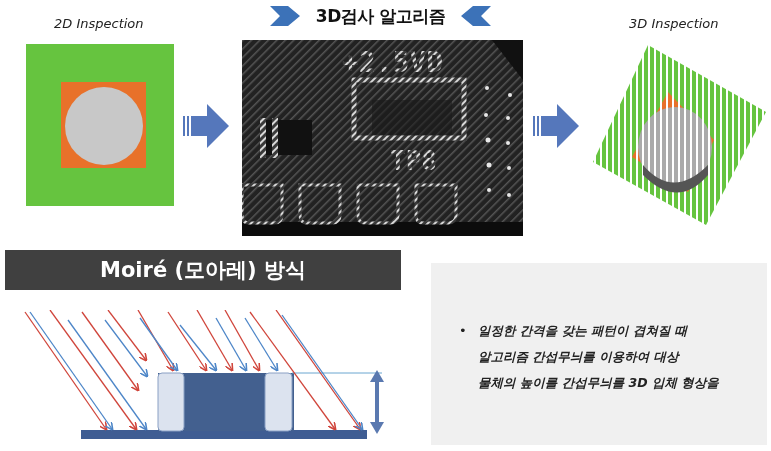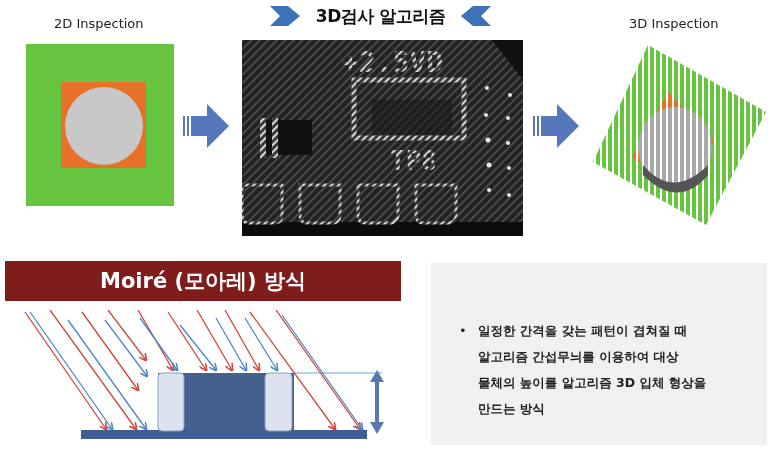--- a/index.html
+++ b/index.html
@@ -1,22 +1,22 @@
 <!DOCTYPE html>
 <html><head>
 <meta charset="utf-8">
 <style>
   html,body{margin:0;padding:0;background:#ffffff;}
   body{width:771px;height:451px;position:relative;overflow:hidden;font-family:"DejaVu Sans","Liberation Sans",sans-serif;}
   .abs{position:absolute;}
-  .label{font-size:13px;color:#222;}
+  .label{font-size:13px;color:#222;font-style:italic;}
   .title-top{font-weight:bold;font-size:17px;color:#111;letter-spacing:-0.5px;}
-  .moire-bar{left:5px;top:261px;width:396px;height:40px;background:#7f1d1d;color:#fff;font-weight:bold;font-size:21px;display:flex;align-items:center;justify-content:center;}
+  .moire-bar{left:5px;top:250px;width:396px;height:40px;background:#404040;color:#fff;font-weight:bold;font-size:21px;display:flex;align-items:center;justify-content:center;}
   .textbox{left:431px;top:263px;width:336px;height:182px;background:#f0f0f0;}
-  .bullet-text{left:478px;top:318px;width:280px;font-size:12.5px;line-height:26px;color:#222;font-weight:bold;}
+  .bullet-text{left:478px;top:318px;width:280px;font-size:12.5px;line-height:26px;color:#222;font-weight:bold;font-style:italic;}
   .bullet-dot{left:459px;top:318px;font-size:13px;line-height:26px;color:#222;}
 </style>
 </head>
 <body>
 
 <div class="abs" style="left:268px;top:3px;width:225px;height:26px;display:flex;align-items:center;justify-content:center;gap:16px;">
   <svg width="30" height="20" viewBox="0 0 30 20">
       <polygon points="0,0 18,0 30,10 18,20 0,20 10,10" fill="#3c72b8"></polygon>
     </svg>
   <span class="title-top">3D검사 알고리즘</span>
@@ -161,15 +161,14 @@
     <line x1="225" y1="8" x2="257" y2="60"></line>
     <line x1="262" y1="5" x2="342" y2="119"></line>
   </g>
 </svg>
 
 <div class="abs textbox"></div>
 <div class="abs bullet-dot">•</div>
 <div class="abs bullet-text">
   <div>일정한 간격을 갖는 패턴이 겹쳐질 때</div>
   <div>알고리즘 간섭무늬를 이용하여 대상</div>
-  <div>물체의 높이를 알고리즘 3D 입체 형상을</div>
-  <div>만드는 방식</div>
+  <div>물체의 높이를 간섭무늬를 3D 입체 형상을</div>
 </div>
 
 </body></html>

